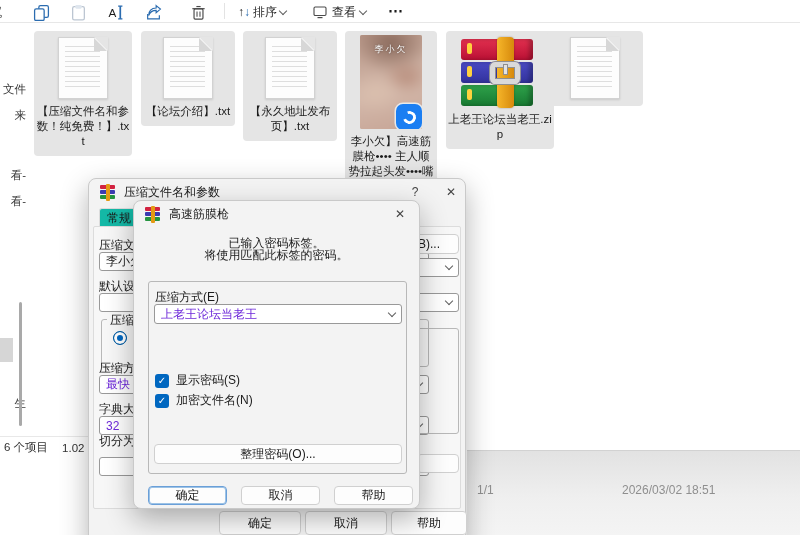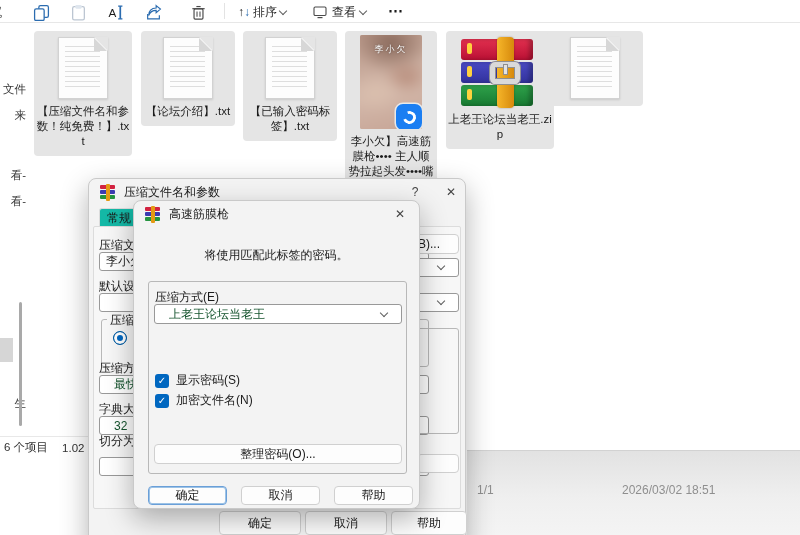--- a/index.html
+++ b/index.html
@@ -81,21 +81,21 @@
   .statusbar { position:absolute; left:0; top:436px; width:133px; height:22px; border-top:1px solid #e8e8e8; font-size:11.5px; color:#333; display:flex; align-items:center; gap:14px; padding-left:4px; background:#fff; }
   .viewerbar { position:absolute; left:467px; top:450px; width:333px; height:85px; background:linear-gradient(180deg,#e2e2e2,#efefef 55%,#f4f4f4); border-top:1px solid #d2d2d2; font-size:12px; color:#8f8f8f; }
   .viewerbar .vpage { position:absolute; left:10px; top:32px; }
   .viewerbar .vdate { position:absolute; left:155px; top:32px; }
 
   
   .dlg { position:absolute; background:#f3f3f3; border:1px solid #c9c9c9; border-radius:8px; box-shadow:0 10px 28px rgba(0,0,0,.30); }
   .dtitle { position:absolute; left:0; top:0; right:0; height:26px; display:flex; align-items:center; padding-left:11px; gap:8px; font-size:12px; color:#1b1b1b; }
   .dbtn { position:absolute; top:2px; width:28px; height:22px; display:flex; align-items:center; justify-content:center; font-size:12px; color:#444; background:transparent; border:none; }
   .inputbox { background:#fff; border:1px solid #999; border-radius:3px; font-size:12px; color:#1b1b1b; display:flex; align-items:center; padding:0 6px; }
-  .combo { background:#fff; border:1px solid #999; border-radius:3px; font-size:12px; color:#14532d; display:flex; align-items:center; padding:0 14px; }
+  .combo { background:#fff; border:1px solid #999; border-radius:3px; font-size:12px; color:#6d28d9; display:flex; align-items:center; padding:0 6px; }
   .combo .chev { margin-left:auto; }
   .btn { background:#fdfdfd; border:1px solid #d0d0d0; border-radius:4px; font-size:12px; color:#1b1b1b; display:flex; align-items:center; justify-content:center; }
   .btn.default { border-color:#6a9fd8; box-shadow:0 0 0 1px #9dc3e6 inset; }
   .glabel { position:absolute; font-size:12px; color:#1b1b1b; }
   .gbox { position:absolute; border:1px solid #b8b8b8; border-radius:3px; }
 
   
   #dlg-archive { left:88px; top:178px; width:378px; height:372px; border-radius:8px 8px 0 0; }
   .tab { position:absolute; left:10px; top:29px; width:40px; height:19px; font-size:12px; color:#1b1b1b; background:#14b8a6; border:1px solid #dcdcdc; border-bottom:none; border-radius:3px 3px 0 0; display:flex; align-items:center; justify-content:center; }
   .tabpage { position:absolute; left:4px; top:47px; right:4px; bottom:40px; background:#f7f7f7; border:1px solid #dcdcdc; border-radius:2px; }
@@ -196,21 +196,21 @@
         <div class="fold"></div>
       </div>
     <div class="tlabel">【论坛介绍】.txt</div>
   </div>
   <div class="tile t3">
     <div class="page">
         <div class="lines"></div>
         <div class="corner"></div>
         <div class="fold"></div>
       </div>
-    <div class="tlabel">【已输入密码标签】.txt</div>
+    <div class="tlabel">【永久地址发布页】.txt</div>
   </div>
   <div class="tile t4">
     <div class="thumb">
       <div class="blur"></div>
       <div class="wm">李小欠</div>
       <div class="badge">
           <span class="spin"></span>
         </div>
     </div>
     <div class="tlabel">李小欠】高速筋膜枪•••• 主人顺势拉起头发••••嘴里不...</div>
@@ -303,20 +303,21 @@
     <div class="dtitle">
       <span class="rarmini">
           <i class="m1"></i>
           <i class="m2"></i>
           <i class="m3"></i>
           <i class="ms"></i>
         </span>
       <span>高速筋膜枪</span>
     </div>
     <button class="dbtn" style="left:252px">✕</button>
+    <div class="info" style="top:34px">已输入密码标签。</div>
     <div class="info" style="top:46px">将使用匹配此标签的密码。</div>
 
     <div class="gbox" style="left:14px; top:80px; width:259px; height:193px"></div>
     <span class="glabel" style="left:21px; top:88px">压缩方式(E)</span>
     <div class="combo" style="position:absolute; left:20px; top:103px; width:248px; height:20px">
       <span>上老王论坛当老王</span>
       <span class="chev"></span>
     </div>
     <div class="cbrow" style="left:21px; top:171px">
       <span class="cb">✓</span>

